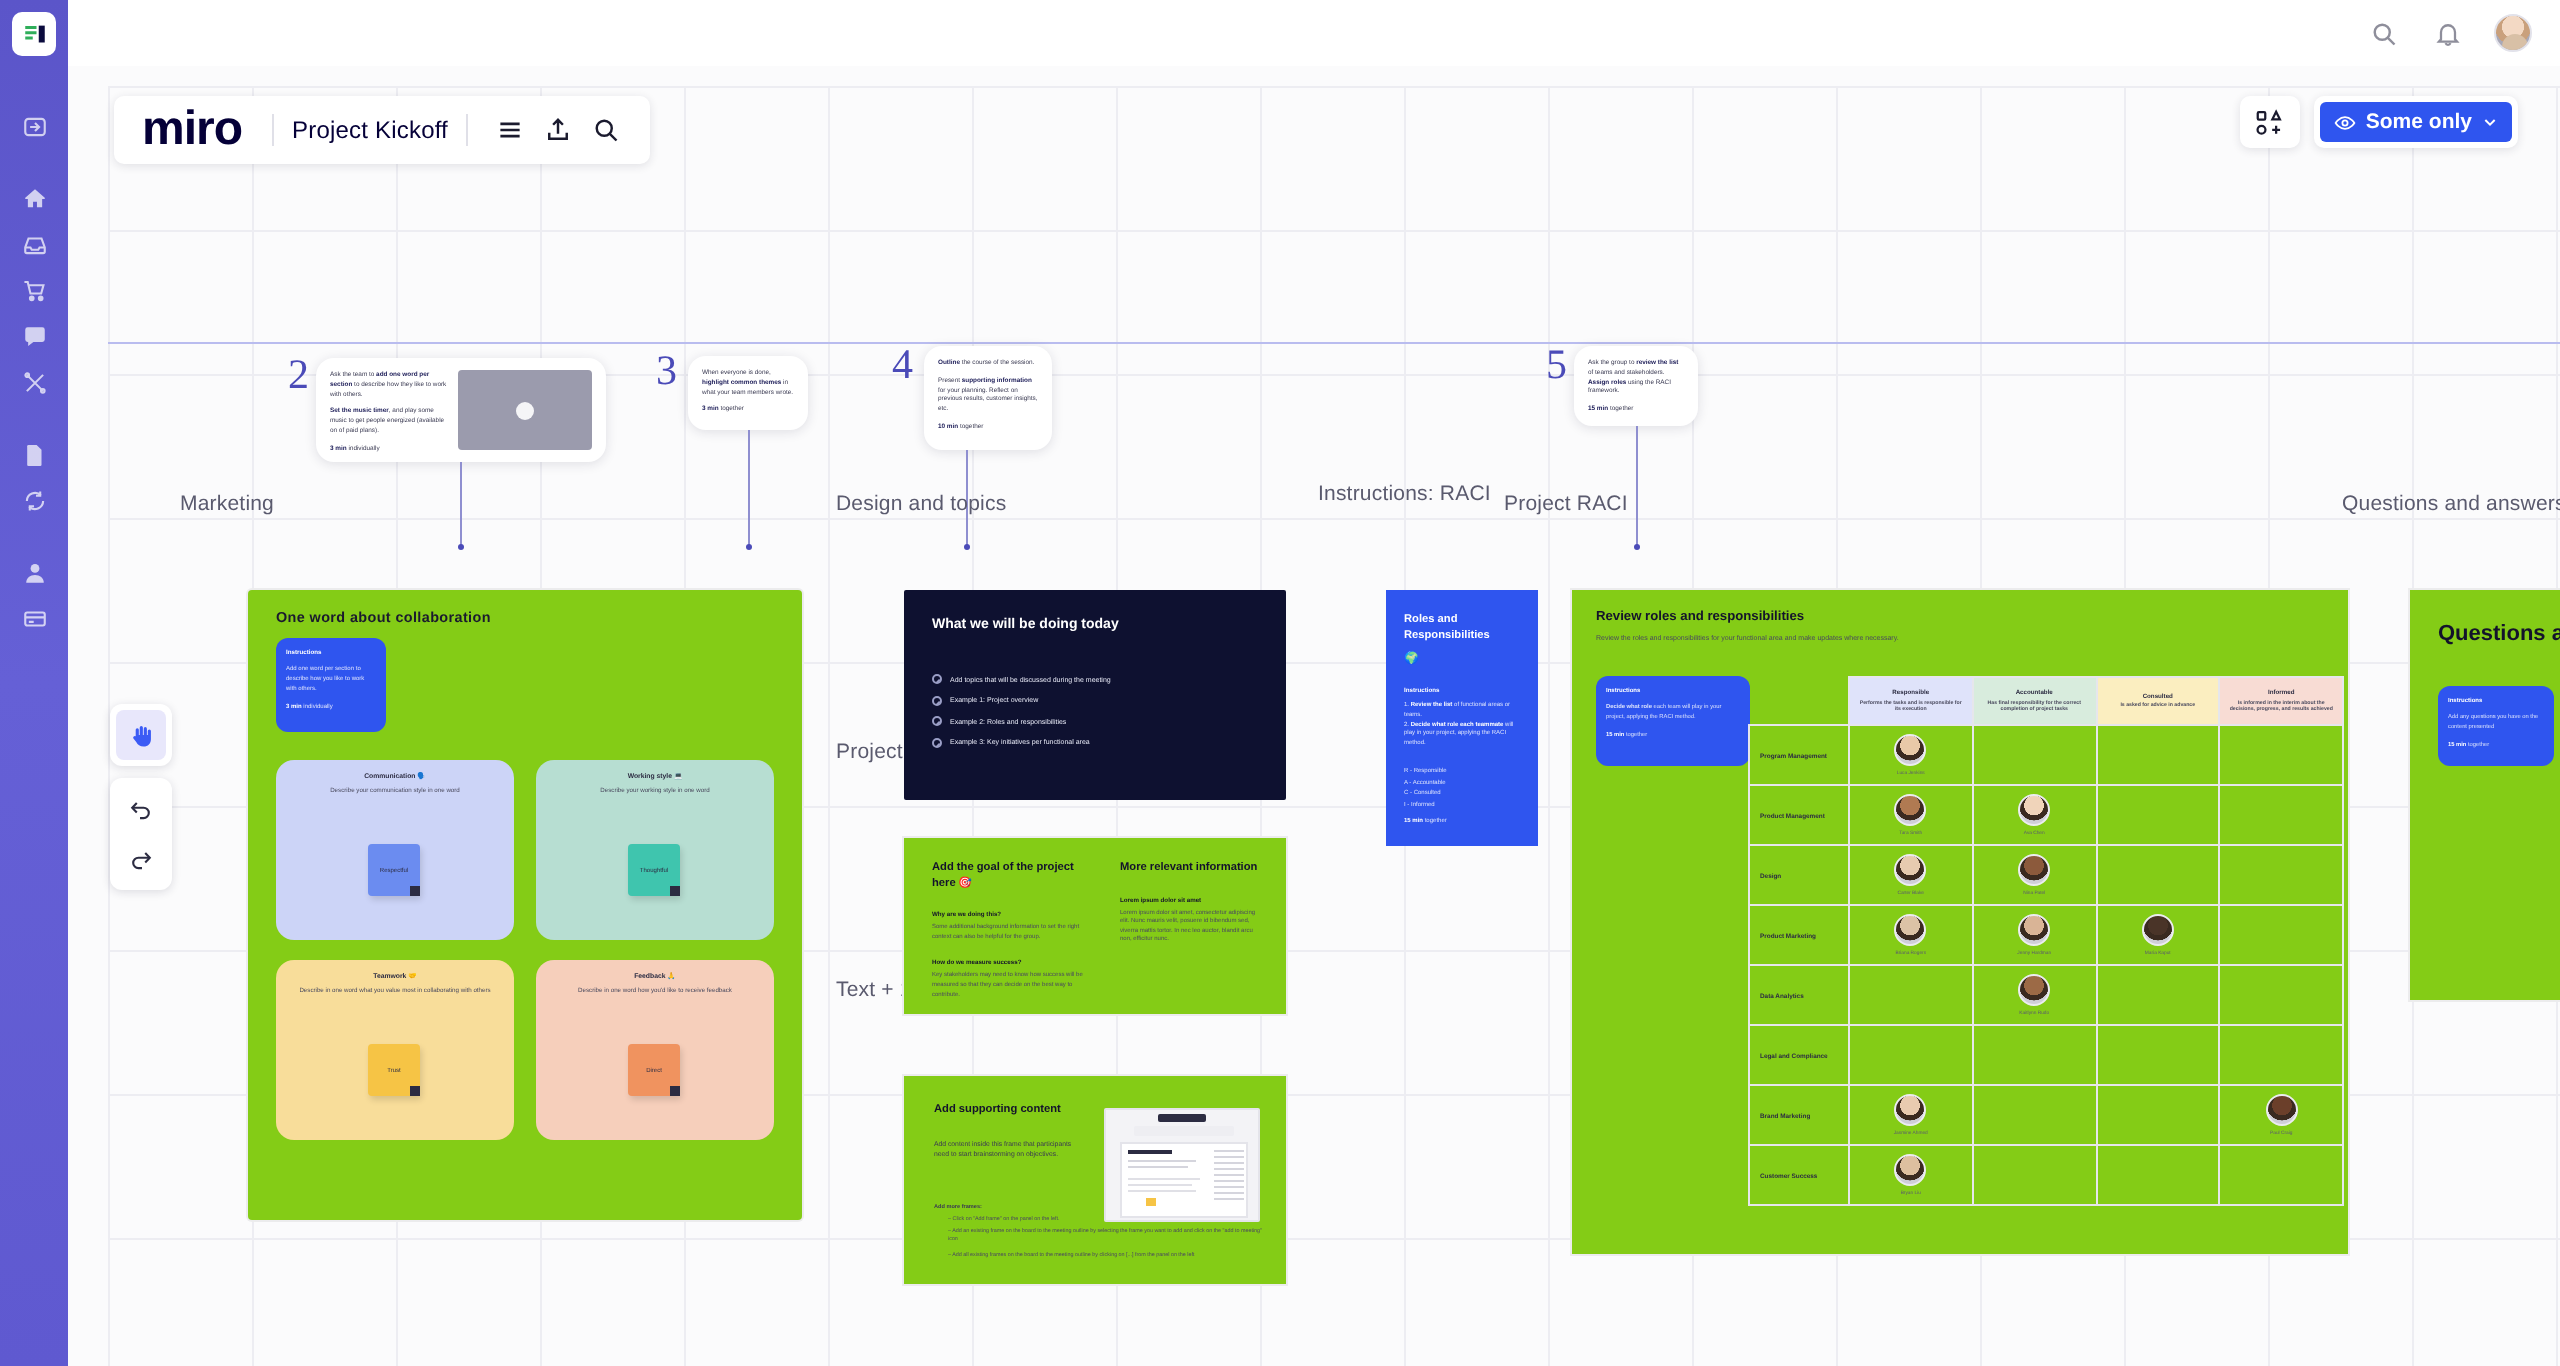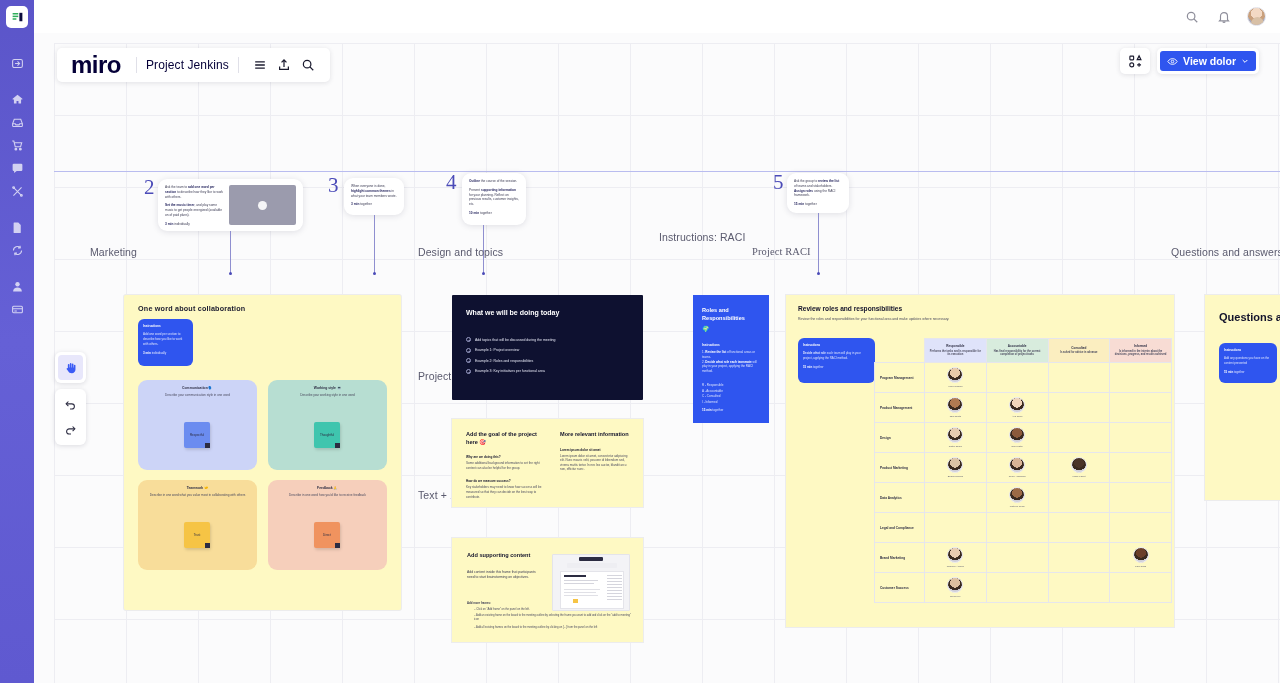--- a/index.html
+++ b/index.html
@@ -110,21 +110,21 @@
   .step-text { font-size:3.2px; line-height:1.5; color:#3a3a52; }
   .step-text b { color:#22225c; }
   .step-text .p { margin-bottom:4px; }
   .step-thumb { border-radius:2px; background:#9b9bad; flex:none; position:relative; overflow:hidden; }
   .step-thumb .play { position:absolute; left:50%; top:50%; width:9px; height:9px; margin:-4.5px 0 0 -4.5px;
     background:#fff; border-radius:50%; opacity:.9;}
   .conn { position:absolute; width:1px; background:#8f8fd0; }
   .conn-dot { position:absolute; width:3px; height:3px; border-radius:50%; background:#4b4bb8; }
 
   
-  .frame { position:absolute; background:#fef9c3; box-shadow:0 0 0 1px #ececed; }
+  .frame { position:absolute; background:#84cc16; box-shadow:0 0 0 1px #ececed; }
 
   
   #f-ice { left:90px; top:262px; width:277px; height:315px; border-radius:2px;}
   .ice-title { position:absolute; left:14px; top:9px; font-size:7.2px; font-weight:700; color:#1a1a2e; letter-spacing:.2px;}
   .ice-instr {
     position:absolute; left:14px; top:24px; width:55px; height:47px; background:#2f55ef;
     border-radius:6px; padding:5px 5px; color:#fff;
   }
   .ice-instr .h { font-size:3.1px; font-weight:700; margin-bottom:4px; }
   .ice-instr .b { font-size:3px; line-height:1.6; color:#dfe4fd; }
@@ -298,21 +298,21 @@
     <div class="avatar-top"></div>
   </div>
 
   <div class="canvas">
     <div class="grid"></div>
     <div class="guide-h"></div>
 
     <div class="board-header">
       <div class="miro-logo">miro</div>
       <div class="hdr-div"></div>
-      <div class="board-title">Project Jenkins</div>
+      <div class="board-title">Project Kickoff</div>
       <div class="hdr-div"></div>
       <div class="hdr-btn">
         <svg width="14" height="14" viewBox="0 0 16 16" stroke="#1a1a2e" stroke-width="1.5">
             <path d="M2.5 4.5h11M2.5 8h11M2.5 11.5h11"></path>
           </svg>
       </div>
       <div class="hdr-btn">
         <svg width="14" height="14" viewBox="0 0 16 16" fill="none" stroke="#1a1a2e" stroke-width="1.4">
           <path d="M8 2.2v8M5.2 5 8 2.2 10.8 5"></path>
             <path d="M3 9.6V13h10V9.6"></path>
@@ -334,21 +334,21 @@
           <circle cx="4" cy="11.6" r="2.1"></circle>
             <path d="M11.8 9.5v4.2M9.7 11.6h4.2"></path>
         </svg>
       </div>
       <div class="view-only">
         <div class="view-only-inner">
           <svg width="11" height="11" viewBox="0 0 16 16" fill="none" stroke="#fff" stroke-width="1.3">
             <path d="M1.2 8S3.6 3.8 8 3.8 14.8 8 14.8 8 12.4 12.2 8 12.2 1.2 8 1.2 8z"></path>
               <circle cx="8" cy="8" r="1.9"></circle>
           </svg>
-          <span>View dolor</span>
+          <span>Some only</span>
           <svg width="8" height="8" viewBox="0 0 12 12" fill="none" stroke="#fff" stroke-width="1.5">
             <path d="M2.5 4.5 6 8l3.5-3.5"></path>
           </svg>
         </div>
       </div>
     </div>
 
     <div class="tools">
       <div class="tool-card">
         <div class="tool-btn active">
@@ -423,22 +423,22 @@
         </div>
       </div>
       <div class="conn" style="left:784px; top:180px; height:61px;"></div>
       <div class="conn-dot" style="left:783px; top:239px;"></div>
     </div>
 
     <div class="frame-label" style="left:56px; top:213px;">Marketing</div>
     <div class="frame-label" style="left:384px; top:213px;">Design and topics</div>
     <div class="frame-label" style="left:384px; top:337px;">Project overview</div>
     <div class="frame-label" style="left:384px; top:456px;">Text + 1 pictures</div>
-    <div class="frame-label" style="left:625px; top:198px;">Instructions: RACI</div>
-    <div class="frame-label" style="left:718px; top:213px;font-family:Liberation Serif, serif;">Project RACI</div>
+    <div class="frame-label" style="left:625px; top:208px;">Instructions: RACI</div>
+    <div class="frame-label" style="left:718px; top:213px;">Project RACI</div>
     <div class="frame-label" style="left:1137px; top:213px;">Questions and answers</div>
 
     <div class="frame" id="f-ice">
       <div class="ice-title">One word about collaboration</div>
       <div class="ice-instr">
         <div class="h">Instructions</div>
         <div class="b">Add one word per section to describe how you like to work with others.</div>
         <div class="t"><b>3 min</b><span> individually</span></div>
       </div>
 

